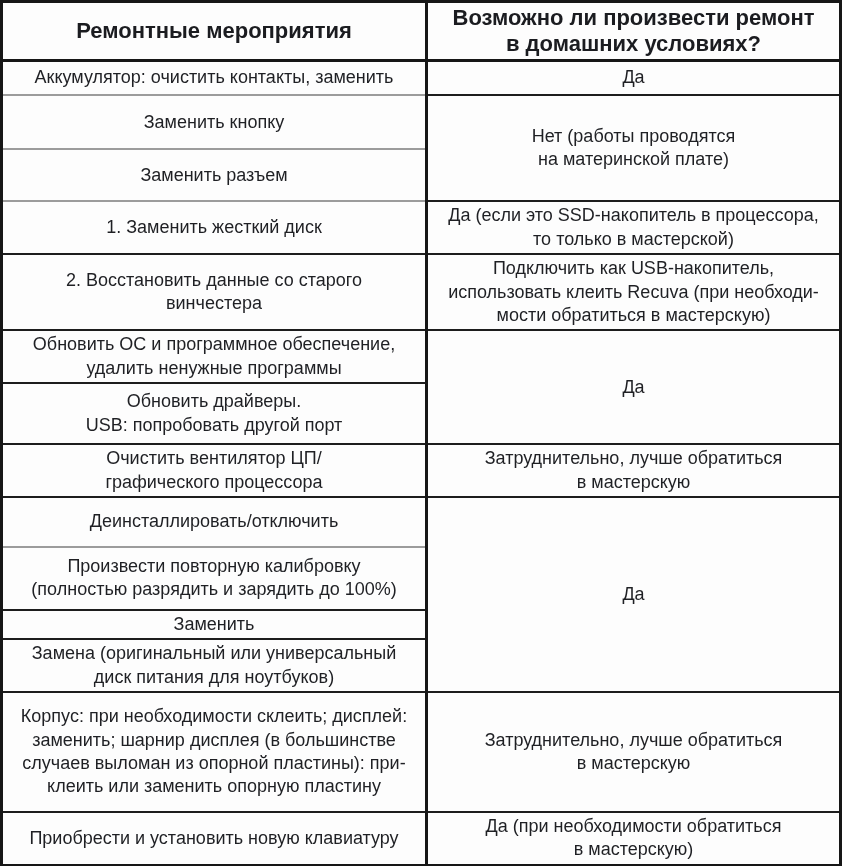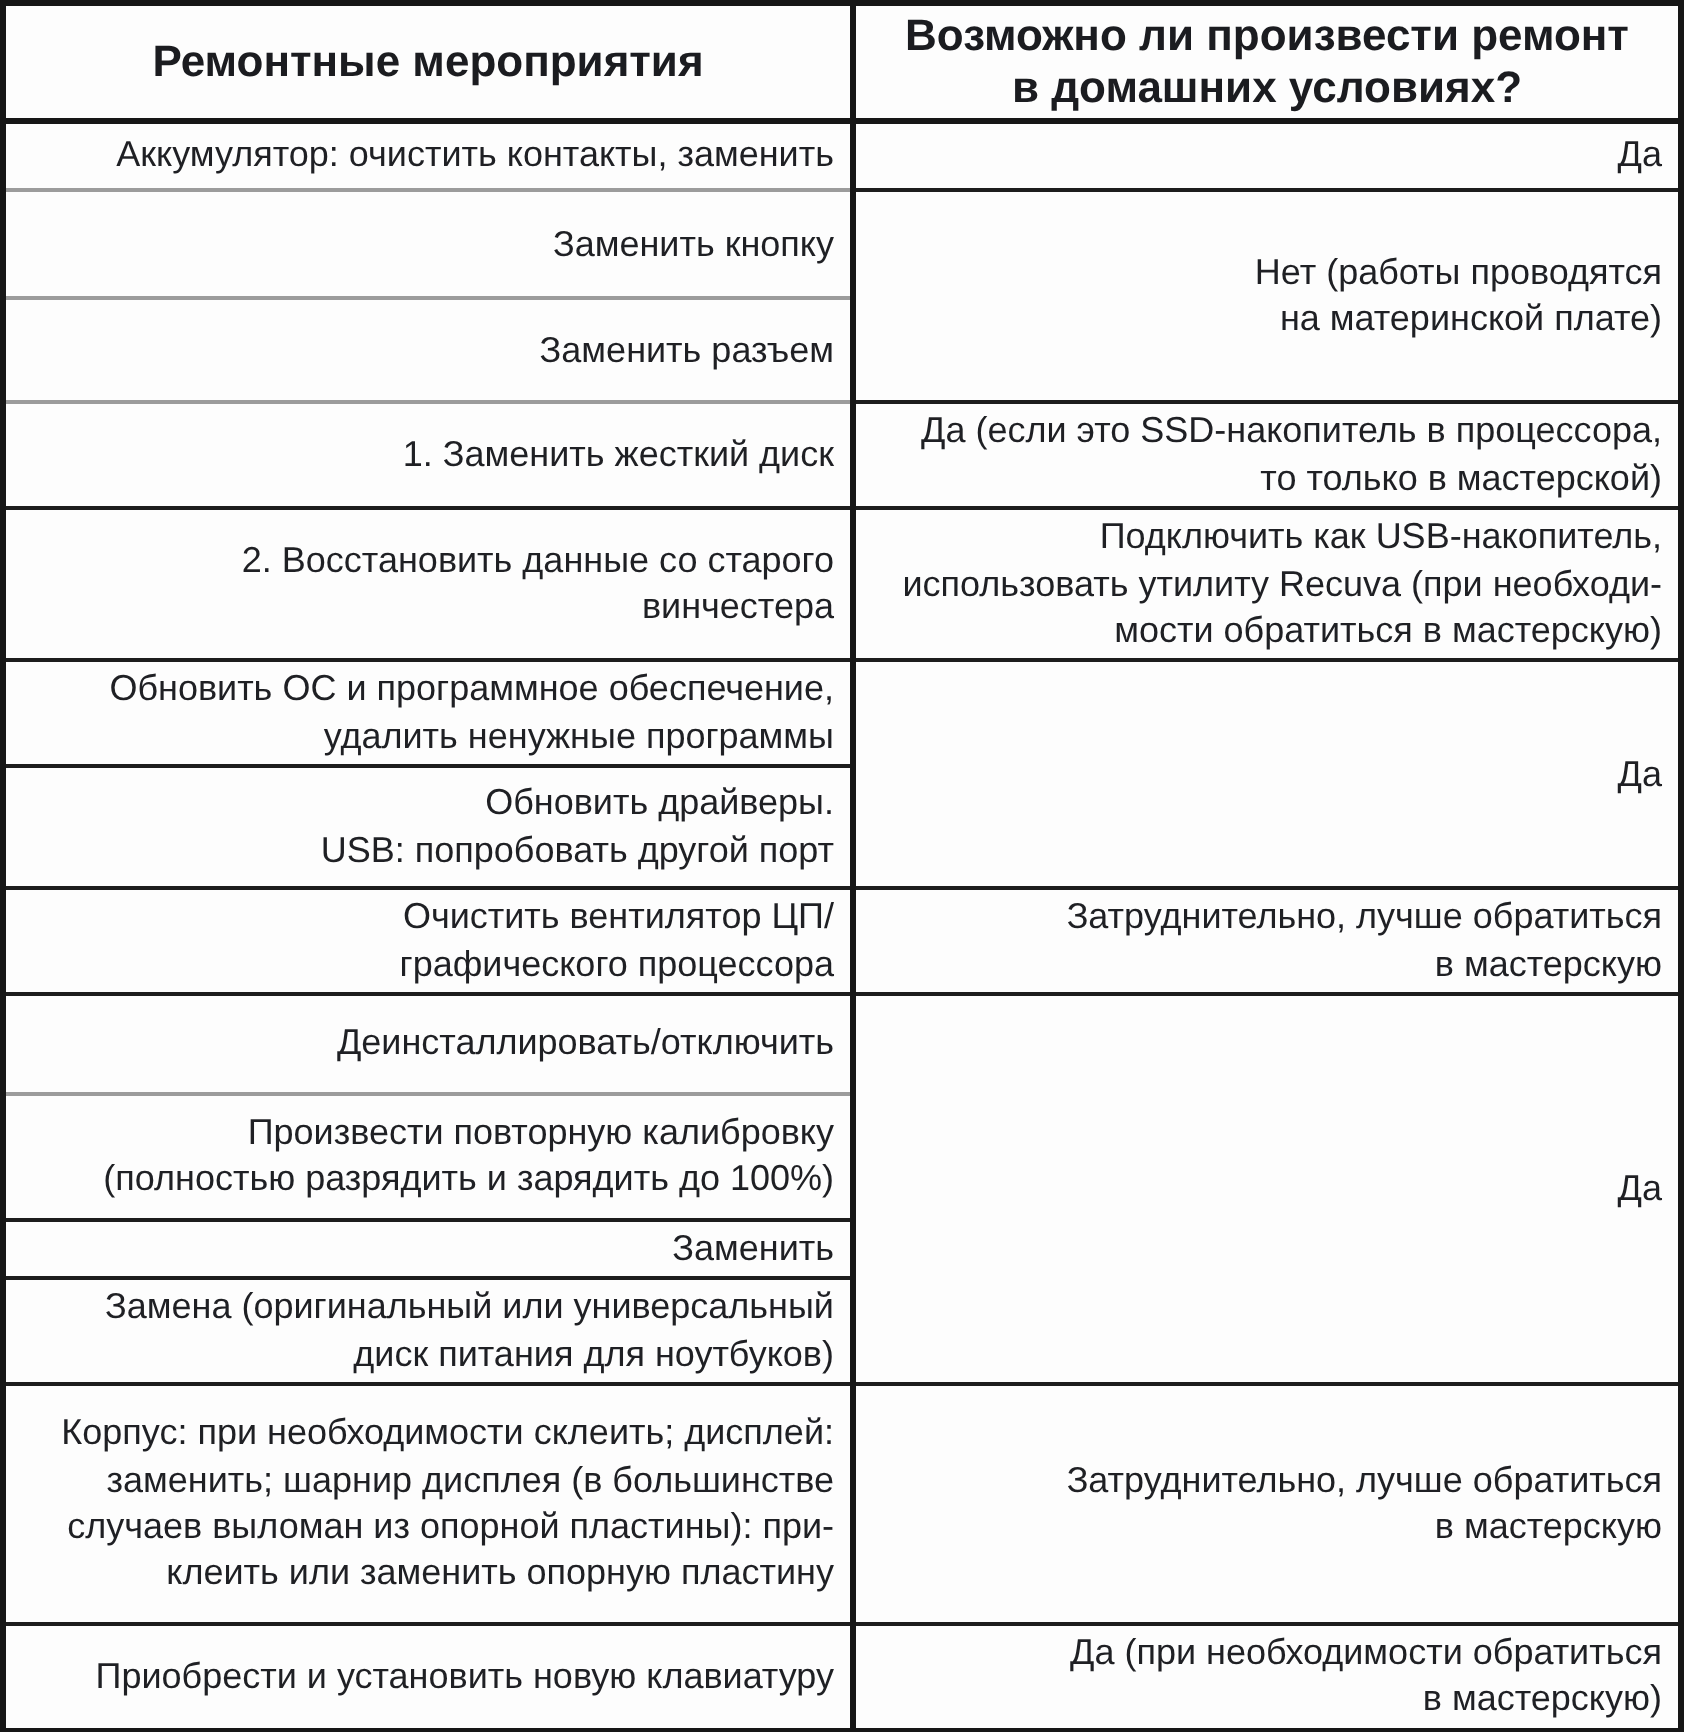--- a/index.html
+++ b/index.html
@@ -39,21 +39,20 @@
     font-size: 22px;
     font-weight: bold;
     line-height: 1.18;
     color: #1b1c20;
     border-bottom: 3px solid #161616;
   }
   td {
     font-size: 18px;
     line-height: 1.3;
     font-weight: normal;
-    text-align: right;
   }
   .vdiv { border-right: 3px solid #161616; }
   .bb-black { border-bottom: 2px solid #1d1d1d; }
   .bb-gray  { border-bottom: 2px solid #9c9c9c; }
 </style>
 </head>
 <body>
 
 <div class="page">
   <table class="repair-table">
@@ -83,21 +82,21 @@
       </tr>
       <tr style="height:44px">
         <td class="vdiv bb-black">1. Заменить жесткий диск</td>
         <td class="bb-black">Да (если это SSD-накопитель в процессора,
 то только в мастерской)</td>
       </tr>
       <tr style="height:75px">
         <td class="vdiv bb-black">2. Восстановить данные со старого
 винчестера</td>
         <td class="bb-black">Подключить как USB-накопитель,
-использовать утилиту Recuva (при необходи-
+использовать клеить Recuva (при необходи-
 мости обратиться в мастерскую)</td>
       </tr>
       <tr style="height:52px">
         <td class="vdiv bb-black">Обновить ОС и программное обеспечение,
 удалить ненужные программы</td>
         <td rowspan="2" class="bb-black">Да</td>
       </tr>
       <tr style="height:61px">
         <td class="vdiv bb-black">Обновить драйверы.
 USB: попробовать другой порт</td>

